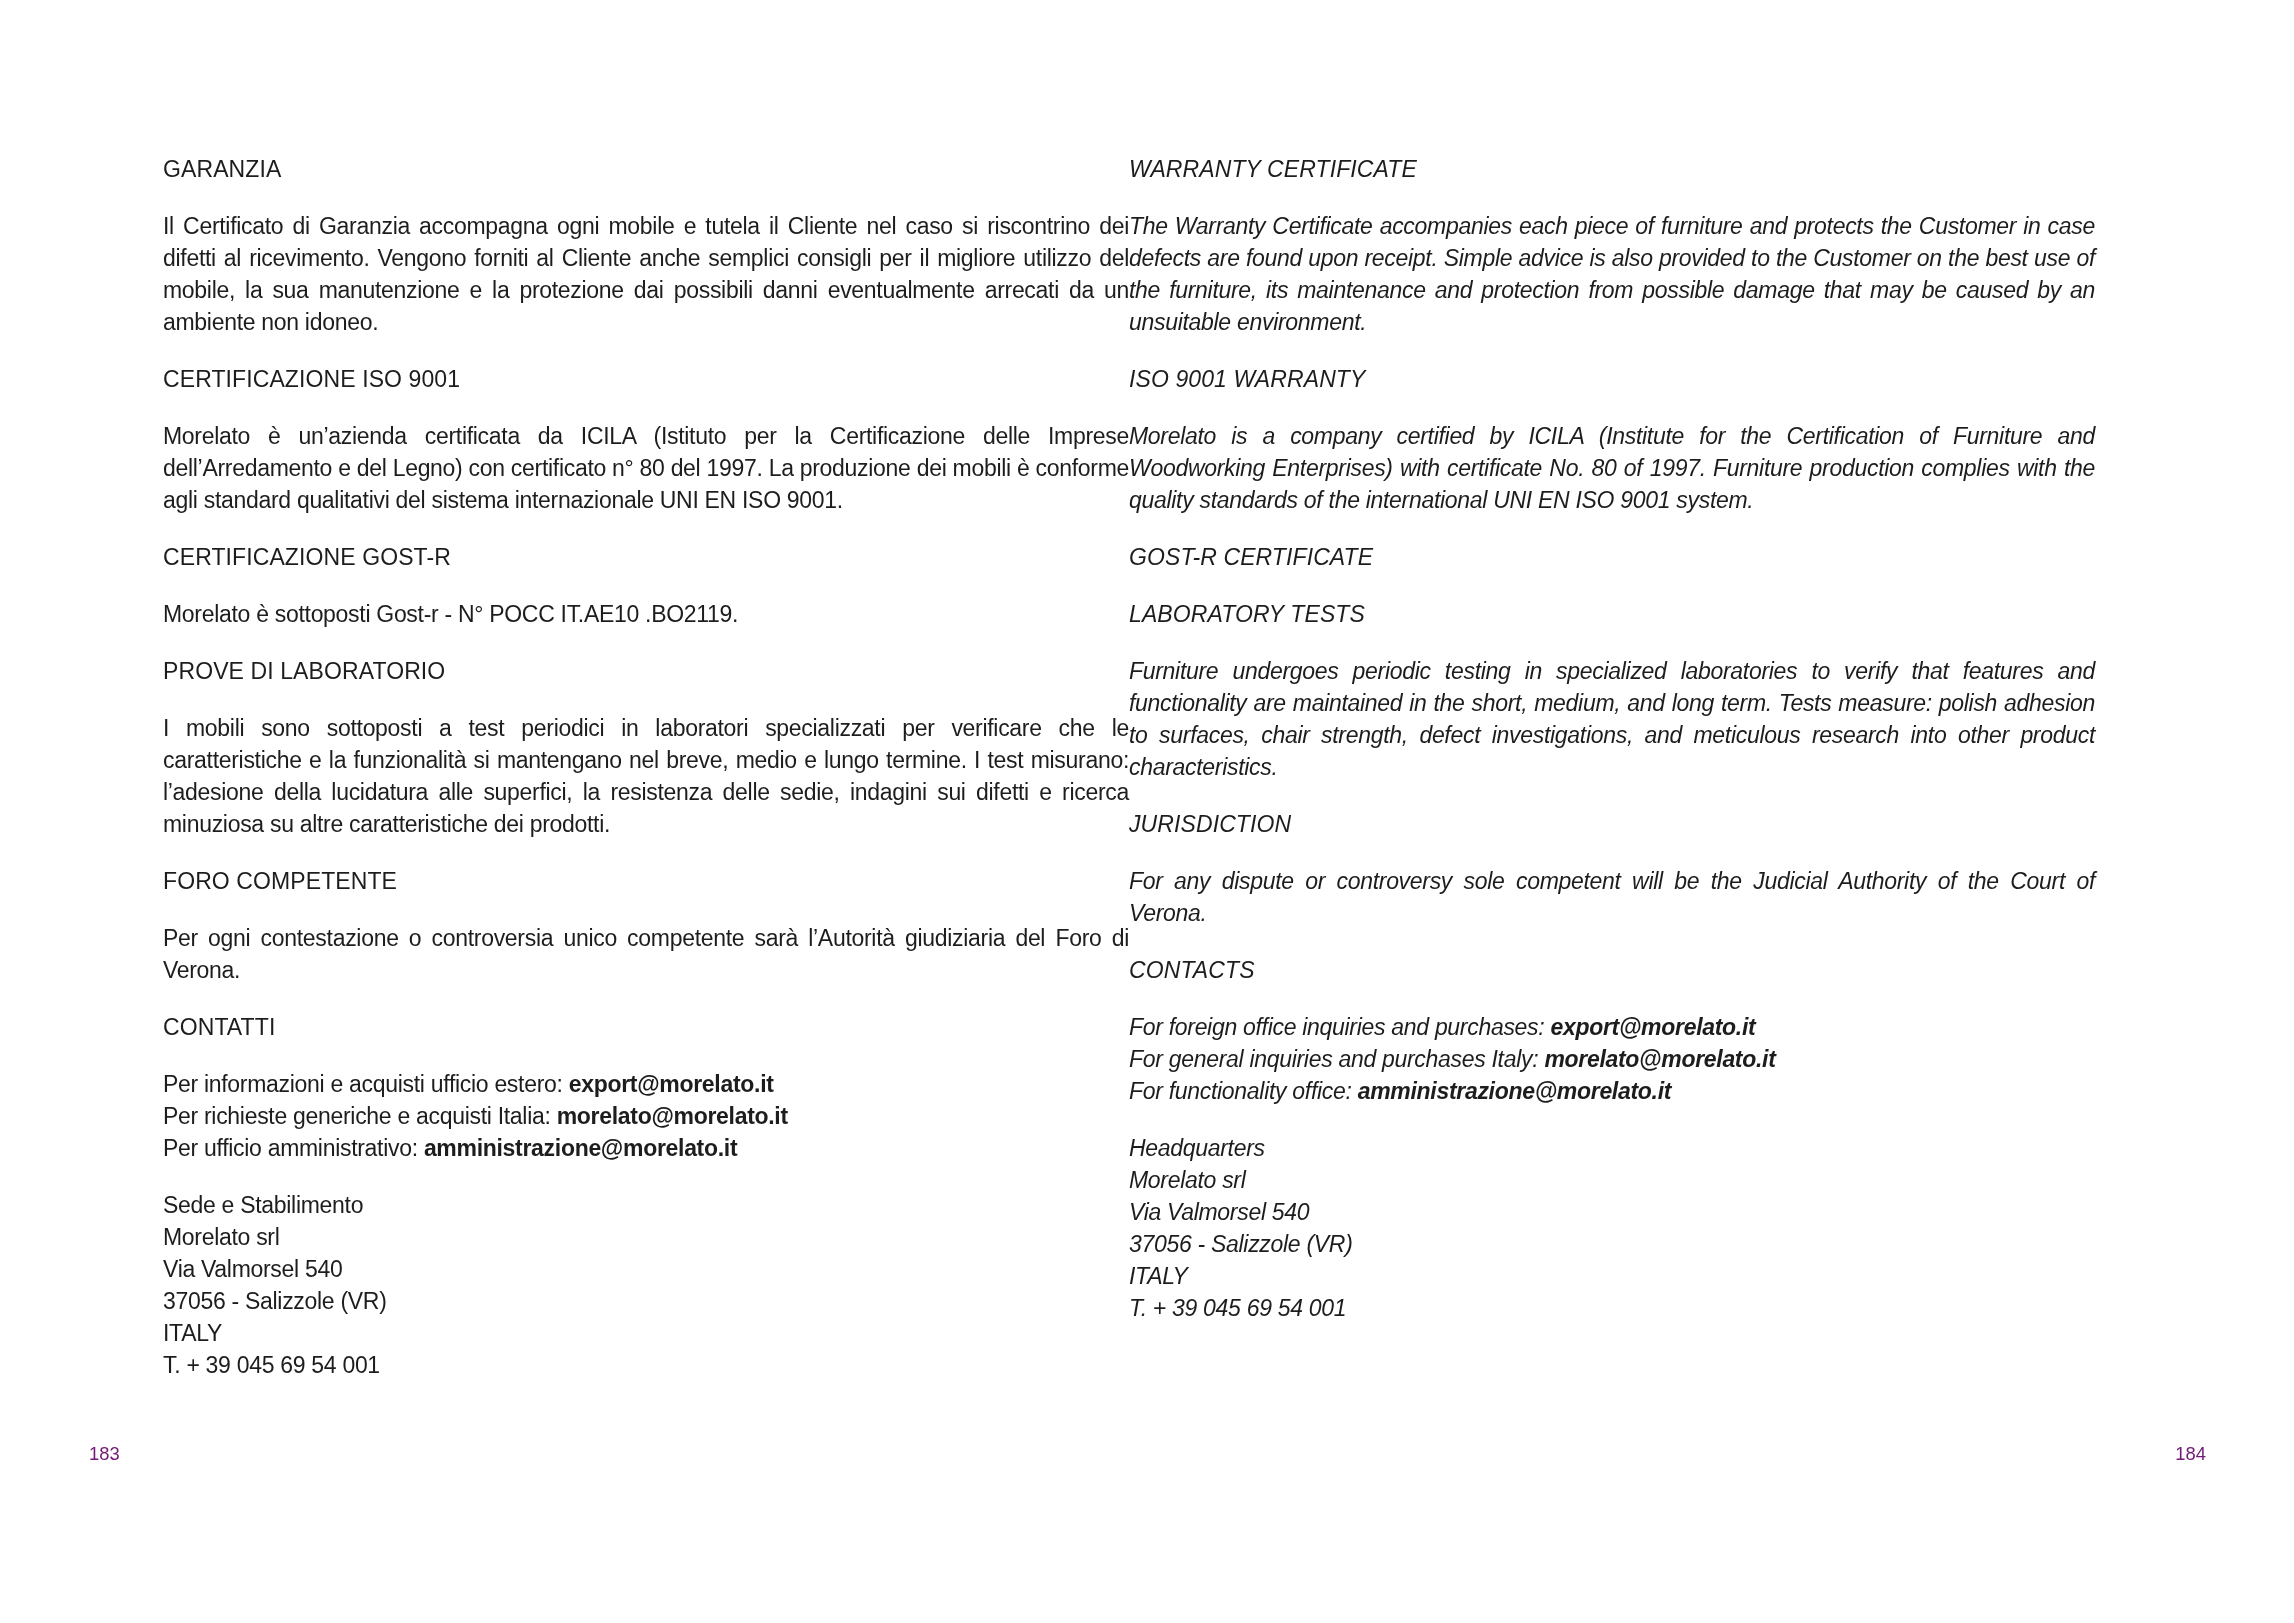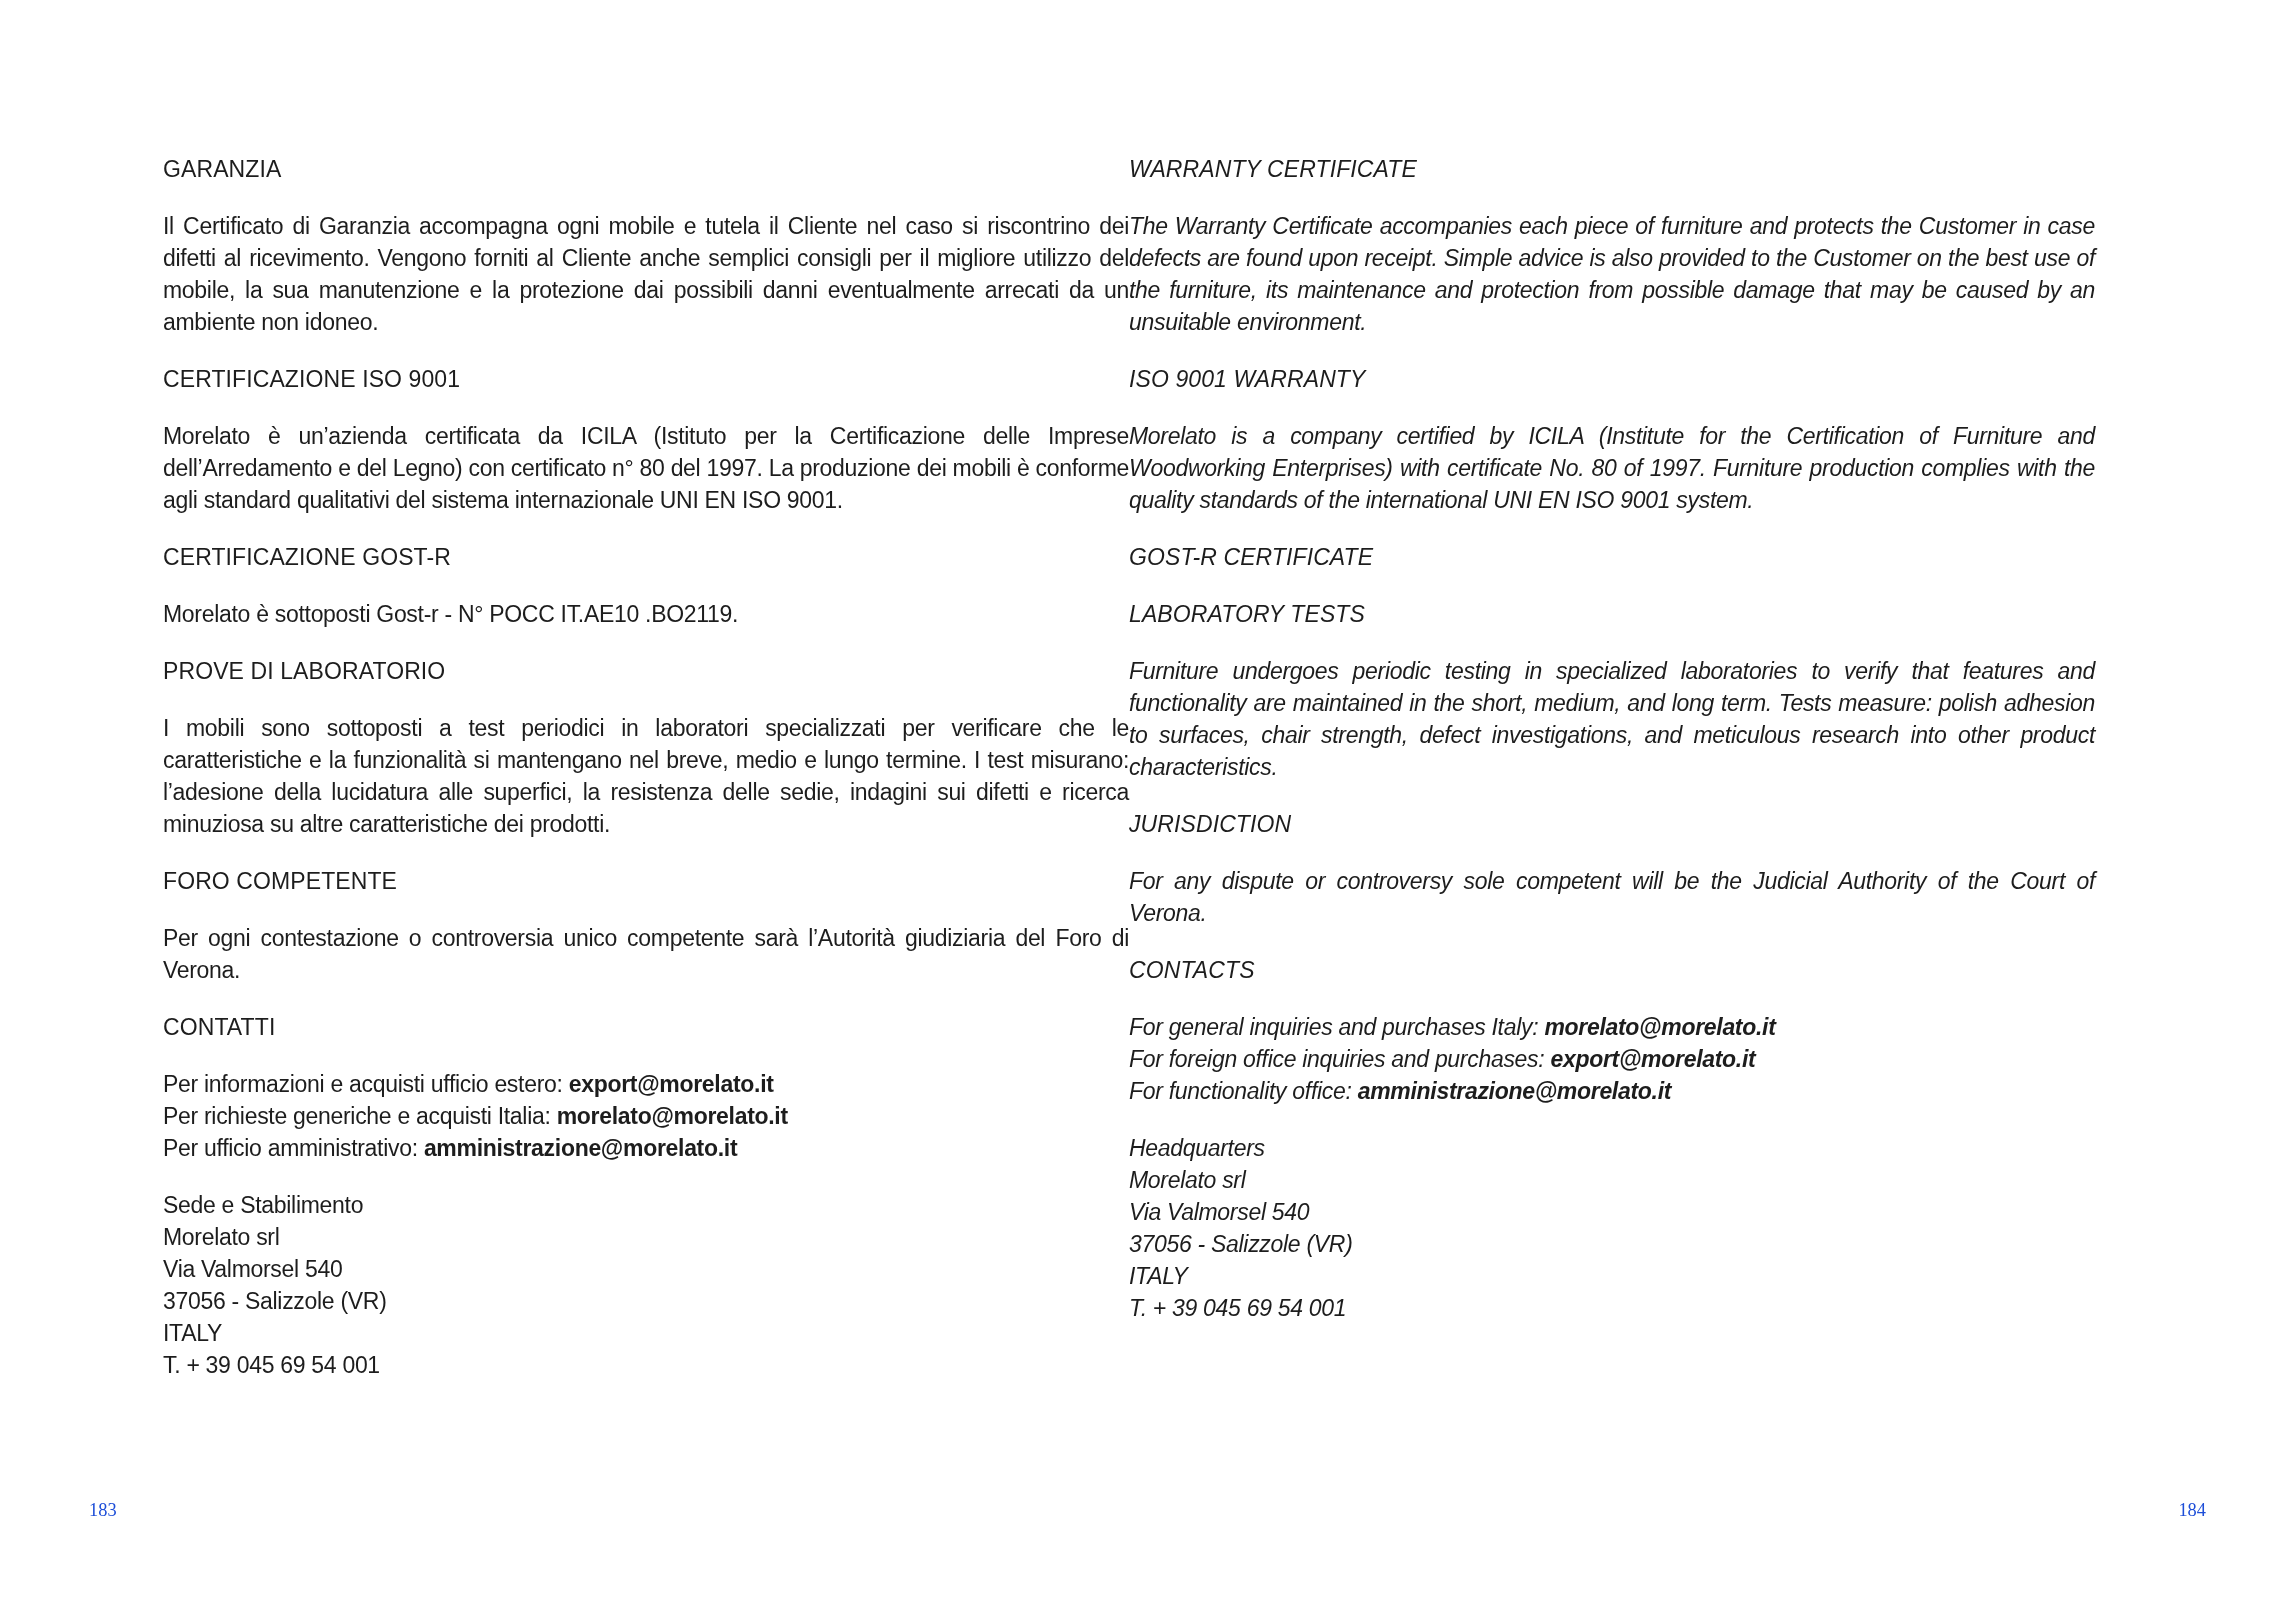--- a/index.html
+++ b/index.html
@@ -29,25 +29,24 @@
     font-size: 23px;
     font-weight: 400;
     letter-spacing: 0.1px;
   }
   .col p.body { text-align: justify; }
   .col-en { font-style: italic; }
   .contact-line strong, .col strong { font-weight: 700; }
   .addr-line { white-space: nowrap; }
   .pagenum {
     position: absolute;
-    top: 1498px;
+    top: 1442px;
     font-size: 18.4px;
     line-height: 24px;
-    color: #1d4ed8;
-    font-family: Liberation Serif, serif;
+    color: #701a75;
   }
   .pn-left { left: 89px; }
   .pn-right { right: 89px; }
 </style>
 </head>
 <body>
 
 <main class="columns">
 
   <section class="col col-it">
@@ -100,24 +99,24 @@
 
     <h2>LABORATORY TESTS</h2>
     <p class="body">Furniture undergoes periodic testing in specialized laboratories to verify that features and functionality are maintained in the short, medium, and long term. Tests measure: polish adhesion to surfaces, chair strength, defect investigations, and meticulous research into other product characteristics.</p>
 
     <h2>JURISDICTION</h2>
     <p class="body">For any dispute or controversy sole competent will be the Judicial Authority of the Court of Verona.</p>
 
     <h2>CONTACTS</h2>
     <div>
       <div class="contact-line">
-        <span>For general inquiries and purchases Italy: </span><strong>morelato@morelato.it</strong>
+        <span>For foreign office inquiries and purchases: </span><strong>export@morelato.it</strong>
       </div>
       <div class="contact-line">
-        <span>For foreign office inquiries and purchases: </span><strong>export@morelato.it</strong>
+        <span>For general inquiries and purchases Italy: </span><strong>morelato@morelato.it</strong>
       </div>
       <div class="contact-line">
         <span>For functionality office: </span><strong>amministrazione@morelato.it</strong>
       </div>
     </div>
 
     <div>
       <div class="addr-line">Headquarters</div>
       <div class="addr-line">Morelato srl</div>
       <div class="addr-line">Via Valmorsel 540</div>

